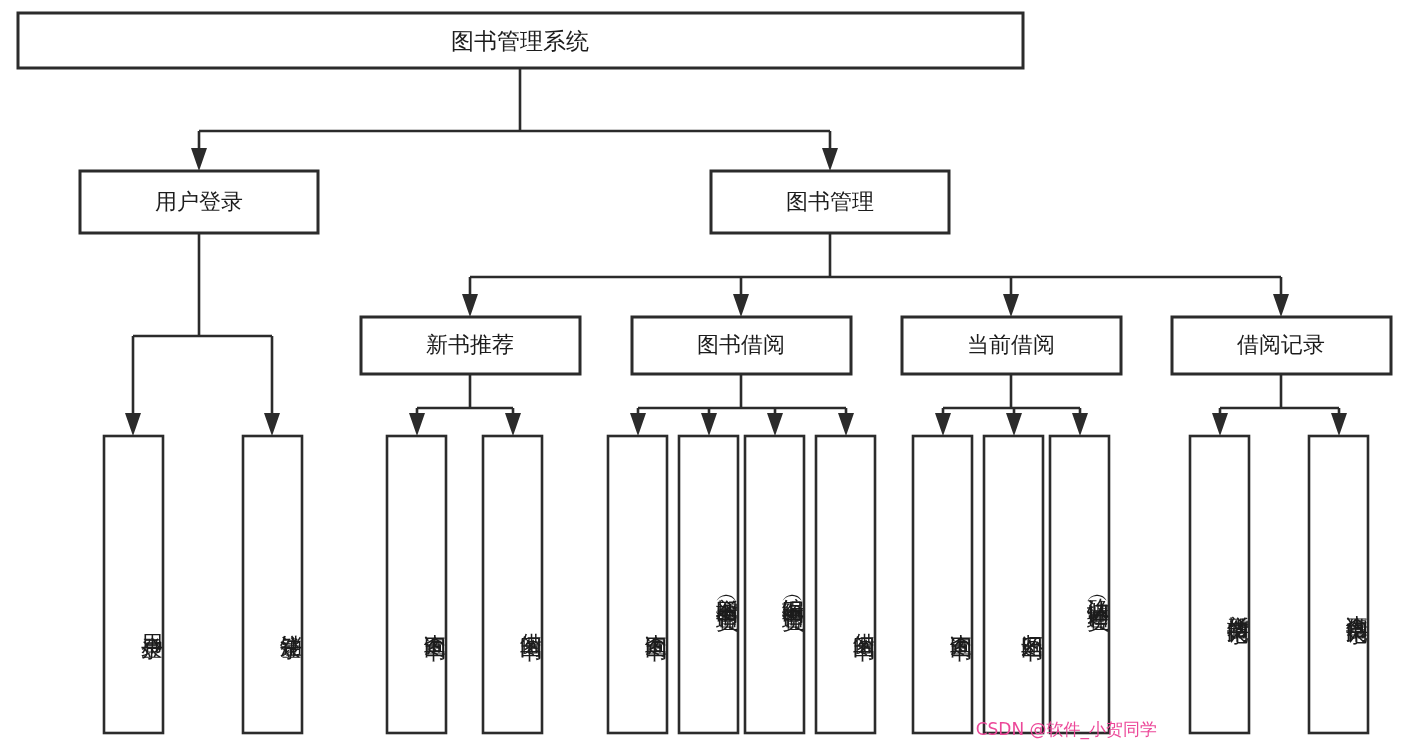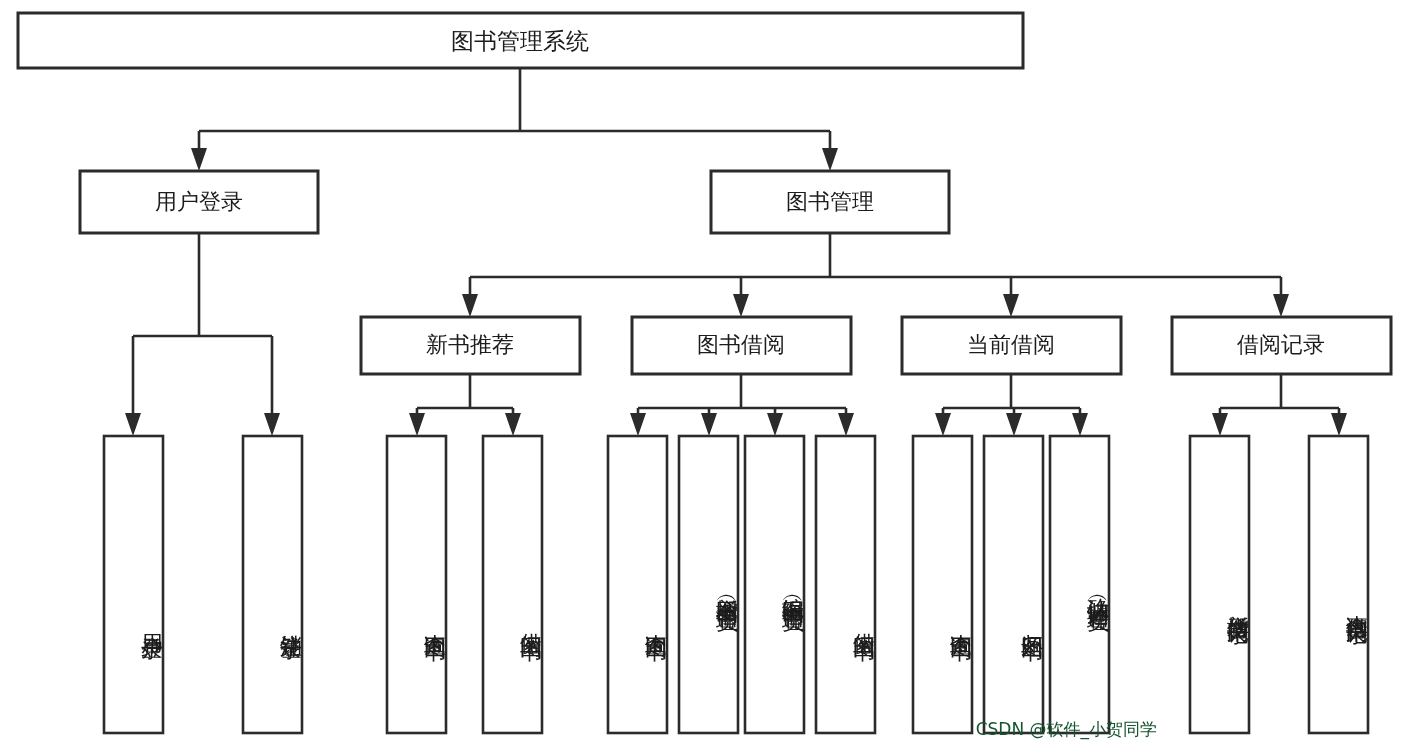--- a/index.html
+++ b/index.html
@@ -78,21 +78,21 @@
     justify-content: center;
     pointer-events: none;
     user-select: none;
   }
   .watermark {
     position: absolute;
     right: 8px;
     bottom: 6px;
     font-family: "DejaVu Sans", "Liberation Sans", sans-serif;
     font-size: 17px;
-    color: #14532d;
+    color: #ec4899;
     white-space: nowrap;
     user-select: none;
   }
 </style>
 </head>
 <body>
 
 <div id="diagram-root">
 
   <svg id="tree-svg" viewBox="0 0 1405 747">

